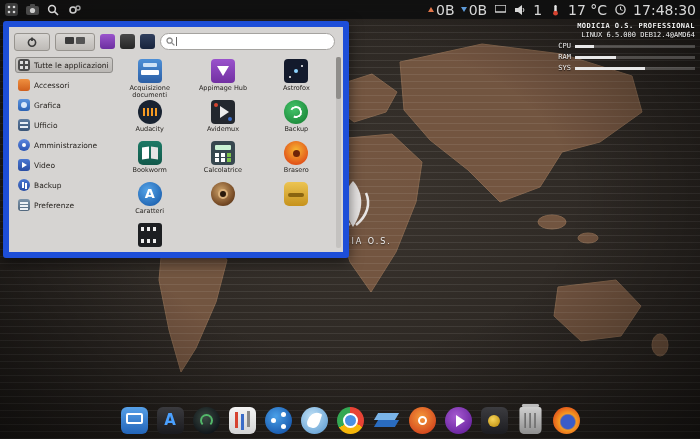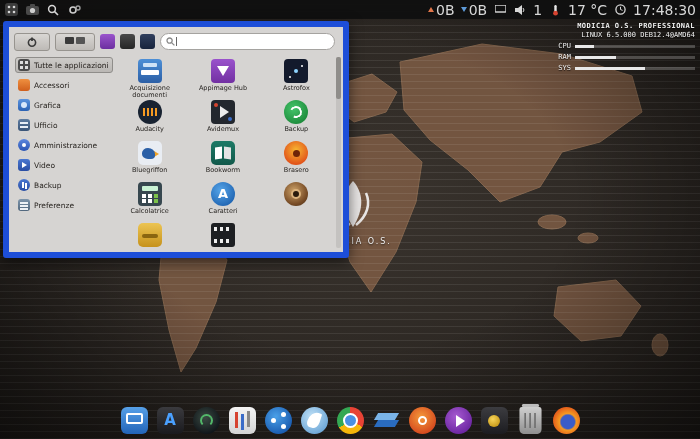--- a/index.html
+++ b/index.html
@@ -373,34 +373,30 @@
     </div>
     <div class="app-cell">
       <div class="ic ic-avid"></div>
       <div class="app-label">Avidemux</div>
     </div>
     <div class="app-cell">
       <div class="ic ic-backup"></div>
       <div class="app-label">Backup</div>
     </div>
     <div class="app-cell">
-      <div class="ic ic-blueg"></div>
-      <div class="app-label">Bluegriffon</div>
-    </div>
-    <div class="app-cell">
       <div class="ic ic-bookw"></div>
       <div class="app-label">Bookworm</div>
     </div>
     <div class="app-cell">
+      <div class="ic ic-calc"></div>
+      <div class="app-label">Calcolatrice</div>
+    </div>
+    <div class="app-cell">
       <div class="ic ic-bras"></div>
       <div class="app-label">Brasero</div>
-    </div>
-    <div class="app-cell">
-      <div class="ic ic-calc"></div>
-      <div class="app-label">Calcolatrice</div>
     </div>
     <div class="app-cell">
       <div class="ic ic-font">A</div>
       <div class="app-label">Caratteri</div>
     </div>
     <div class="app-cell">
       <div class="ic ic-lens"></div>
     </div>
     <div class="app-cell">
       <div class="ic ic-gold"></div>

